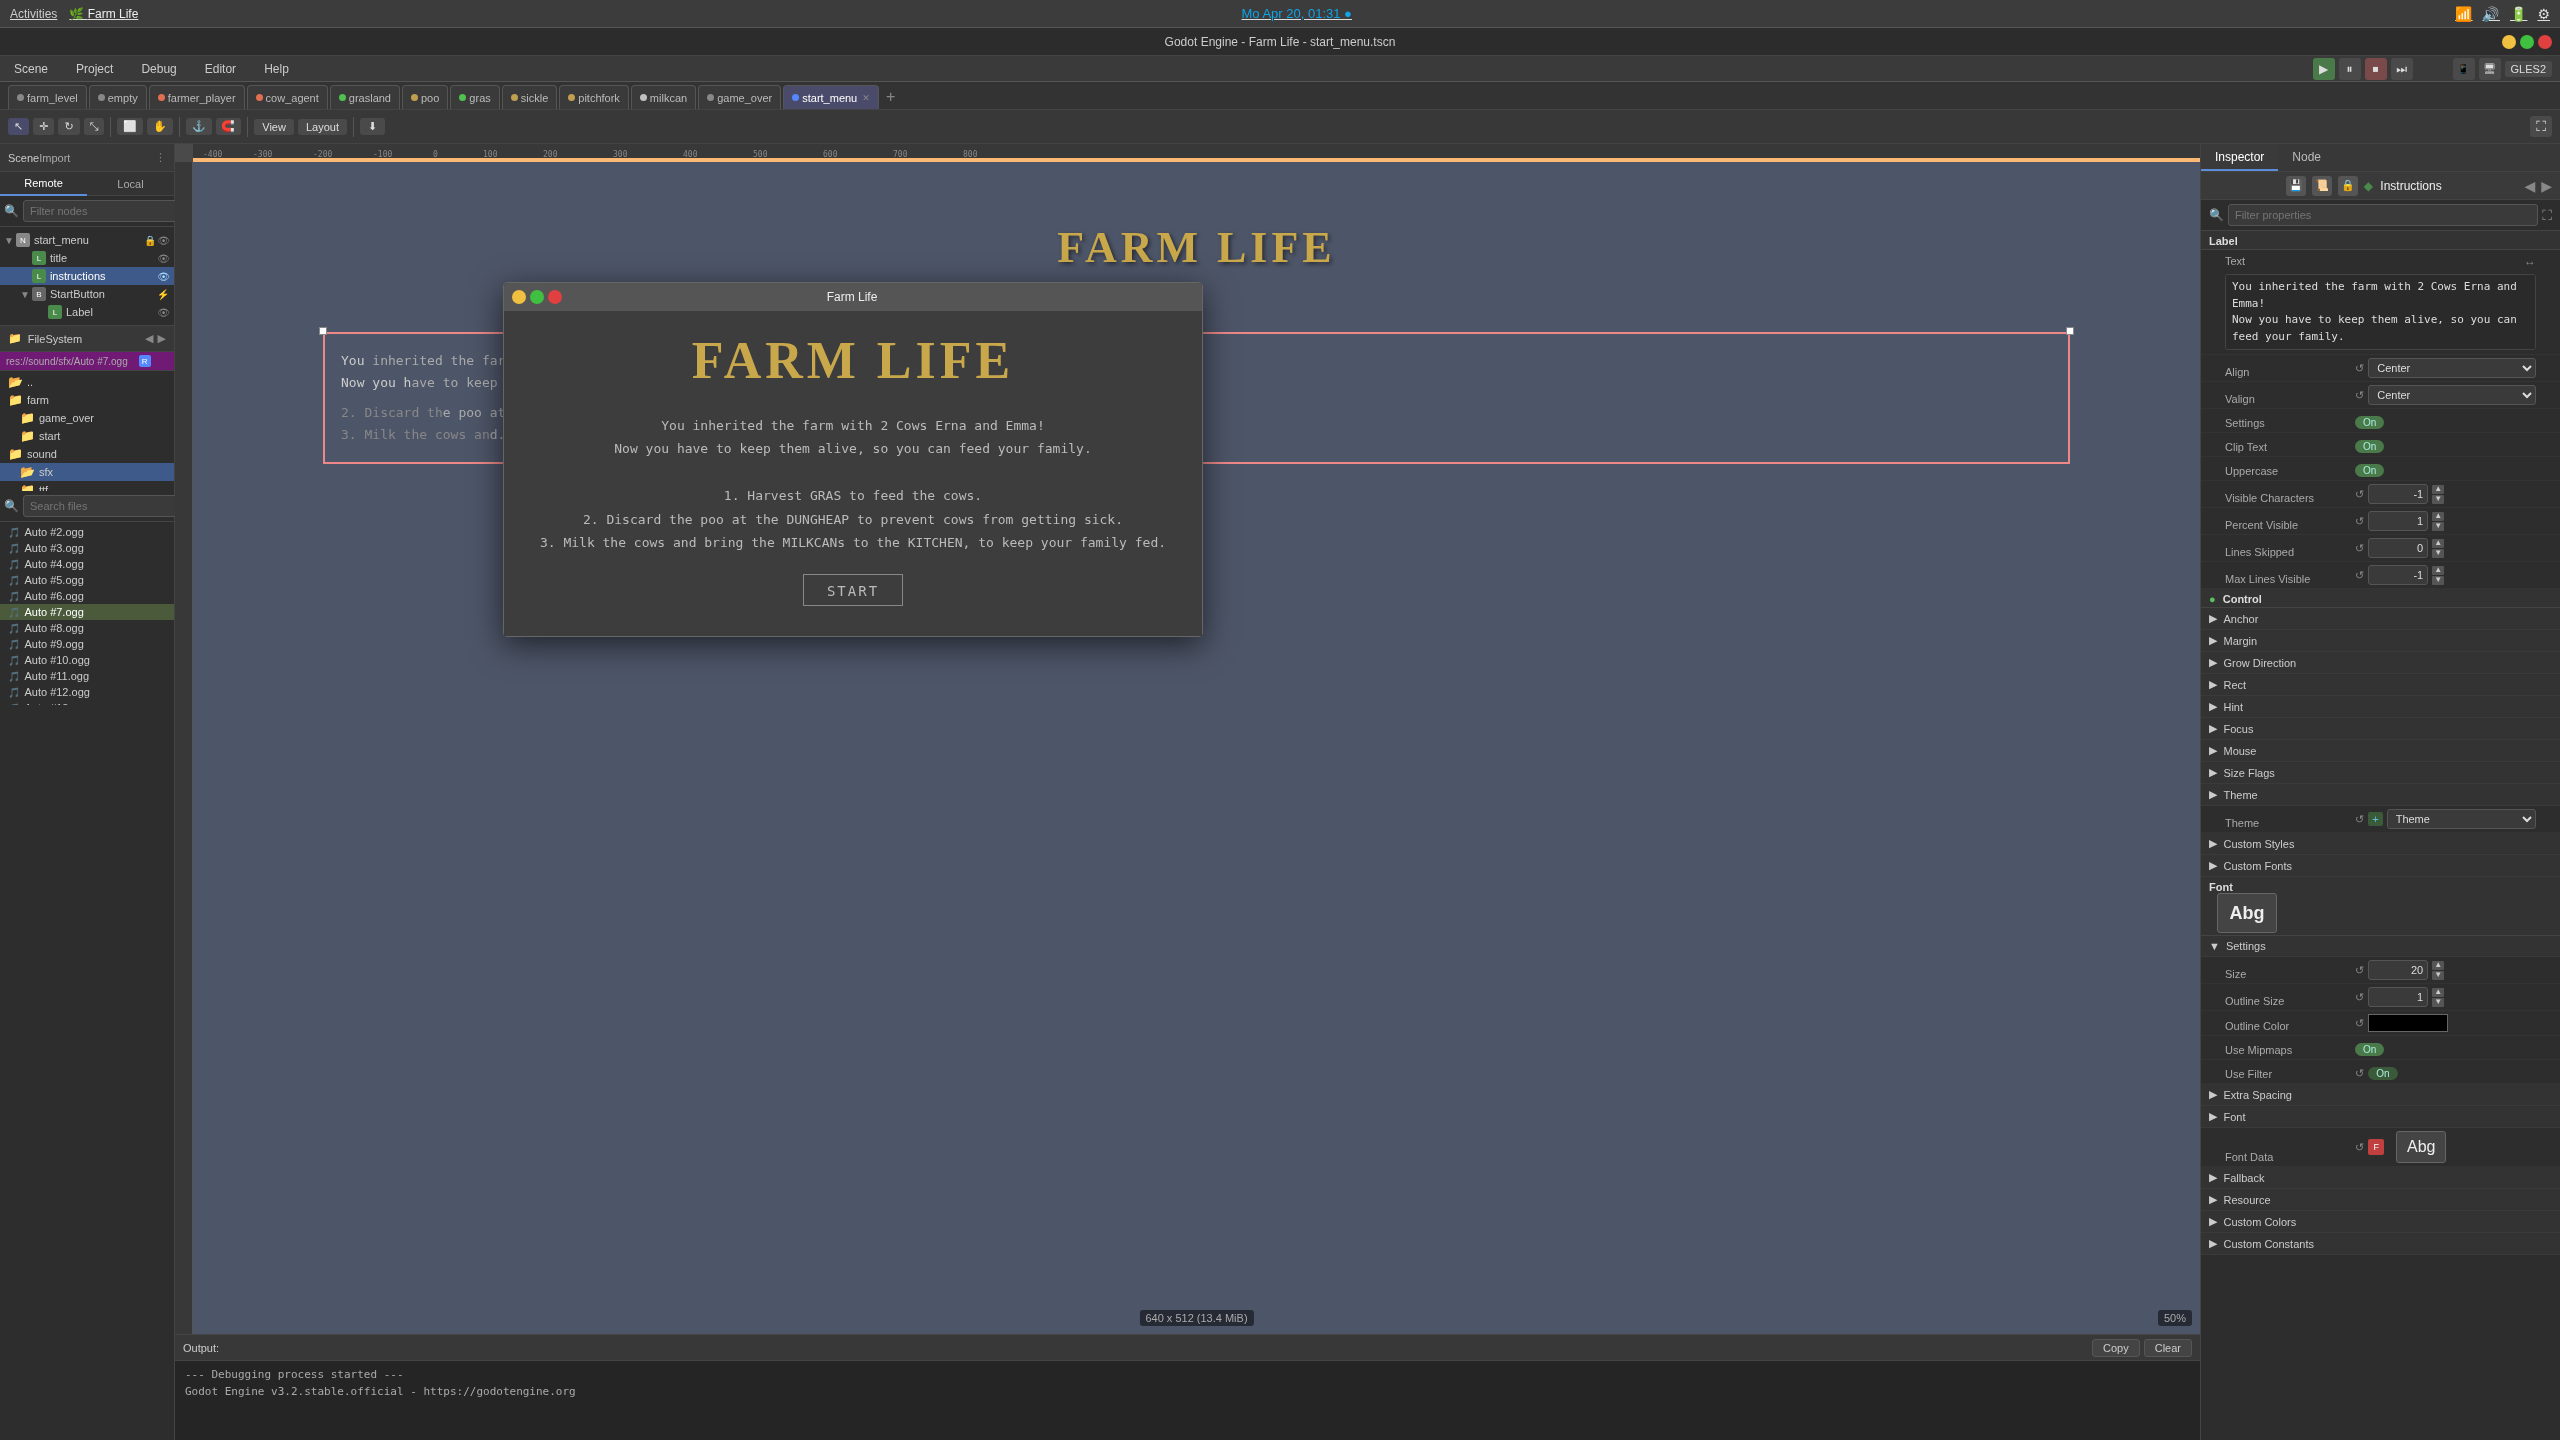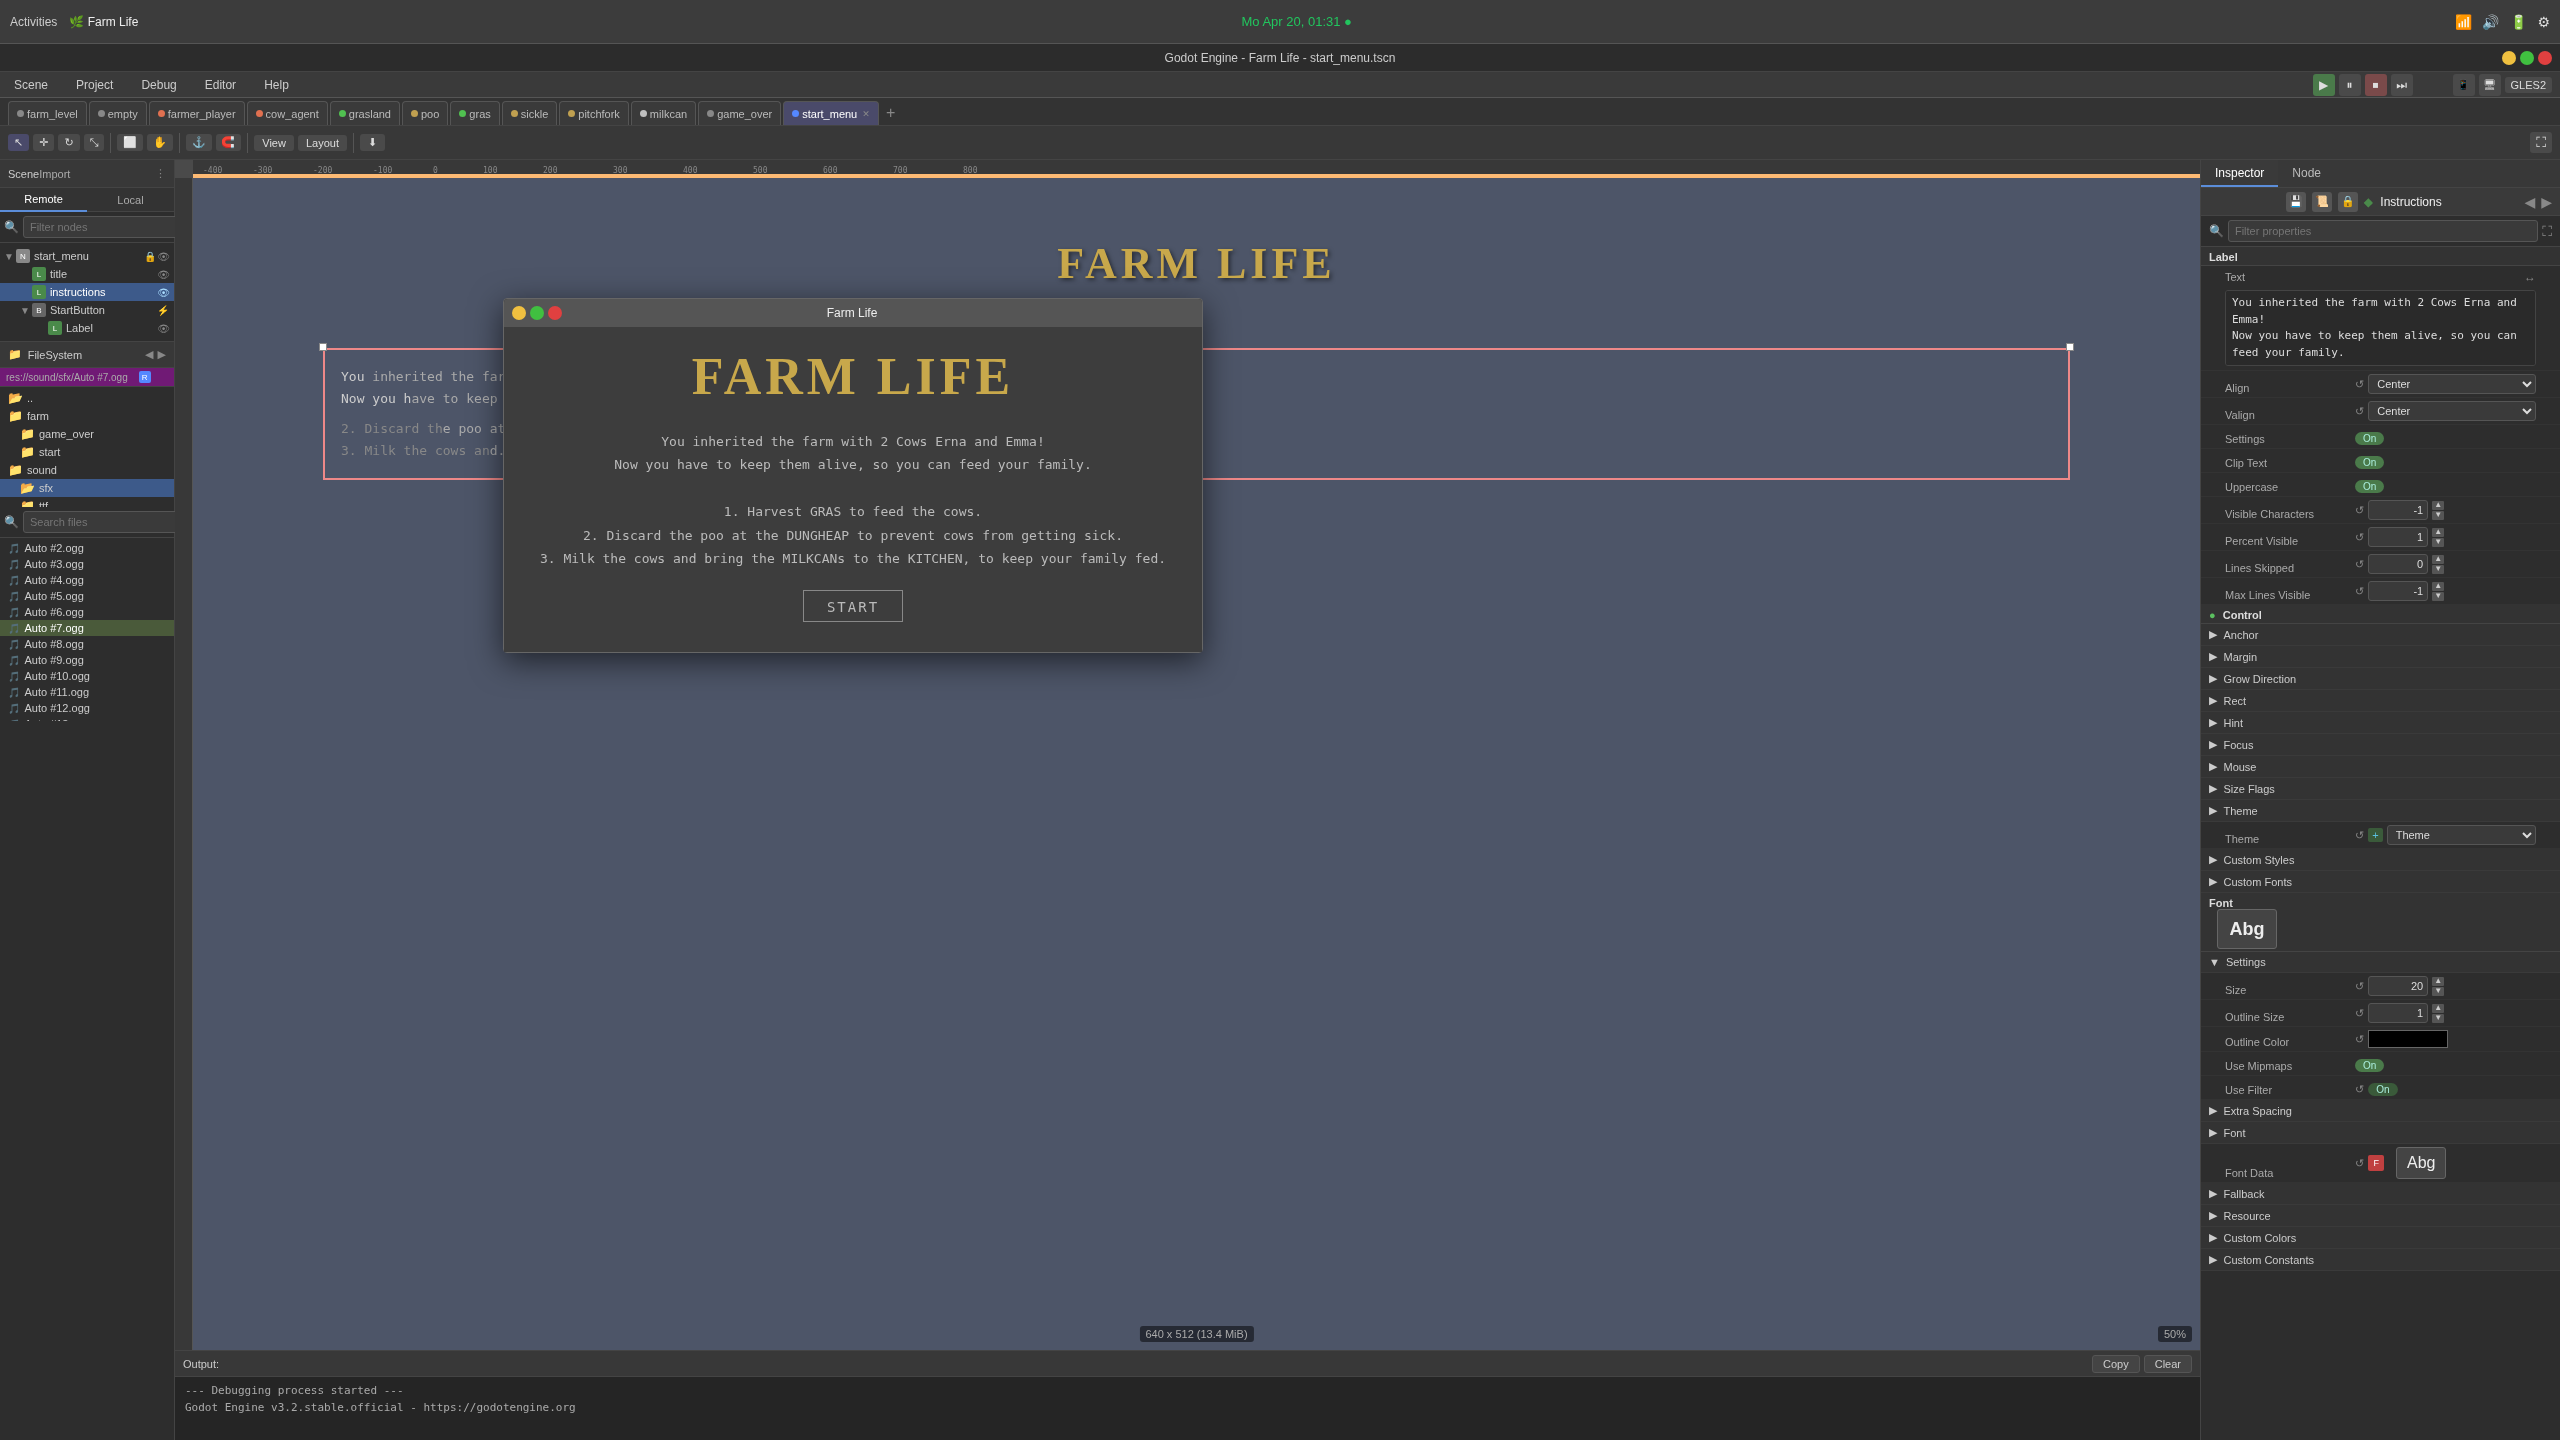--- a/index.html
+++ b/index.html
@@ -1,21 +1,21 @@
 <!DOCTYPE html>
 <html><head>
   <meta charset="utf-8">
   <style>
     * { box-sizing: border-box; margin: 0; padding: 0; }
     body { font-family: 'Segoe UI', Arial, sans-serif; font-size: 12px; background: #2b2b2b; color: #ddd; overflow: hidden; width: 2560px; height: 1440px; }
 
     
-    .top-bar { height: 44px; background: #3c3c3c; display: flex; align-items: center; justify-content: space-between; padding: 0 10px; border-bottom: 1px solid #555; }
+    .top-bar { height: 28px; background: #3c3c3c; display: flex; align-items: center; justify-content: space-between; padding: 0 10px; border-bottom: 1px solid #555; text-decoration: underline; }
     .top-bar-left { display: flex; gap: 12px; align-items: center; font-size: 12px; color: #ccc; }
-    .top-bar-center { font-size: 13px; color: #22c55e; font-weight: 500; text-align: center; }
+    .top-bar-center { font-size: 13px; color: #0ea5e9; font-weight: 500; text-align: center; }
     .top-bar-right { display: flex; gap: 10px; align-items: center; }
 
     
     .menu-bar { height: 26px; background: #3a3a3a; display: flex; align-items: center; padding: 0 8px; gap: 16px; border-bottom: 1px solid #555; }
     .menu-item { font-size: 12px; color: #ccc; cursor: pointer; padding: 2px 6px; border-radius: 3px; }
 
     
     .main-layout { display: flex; height: calc(1440px - 90px); }
 
     

